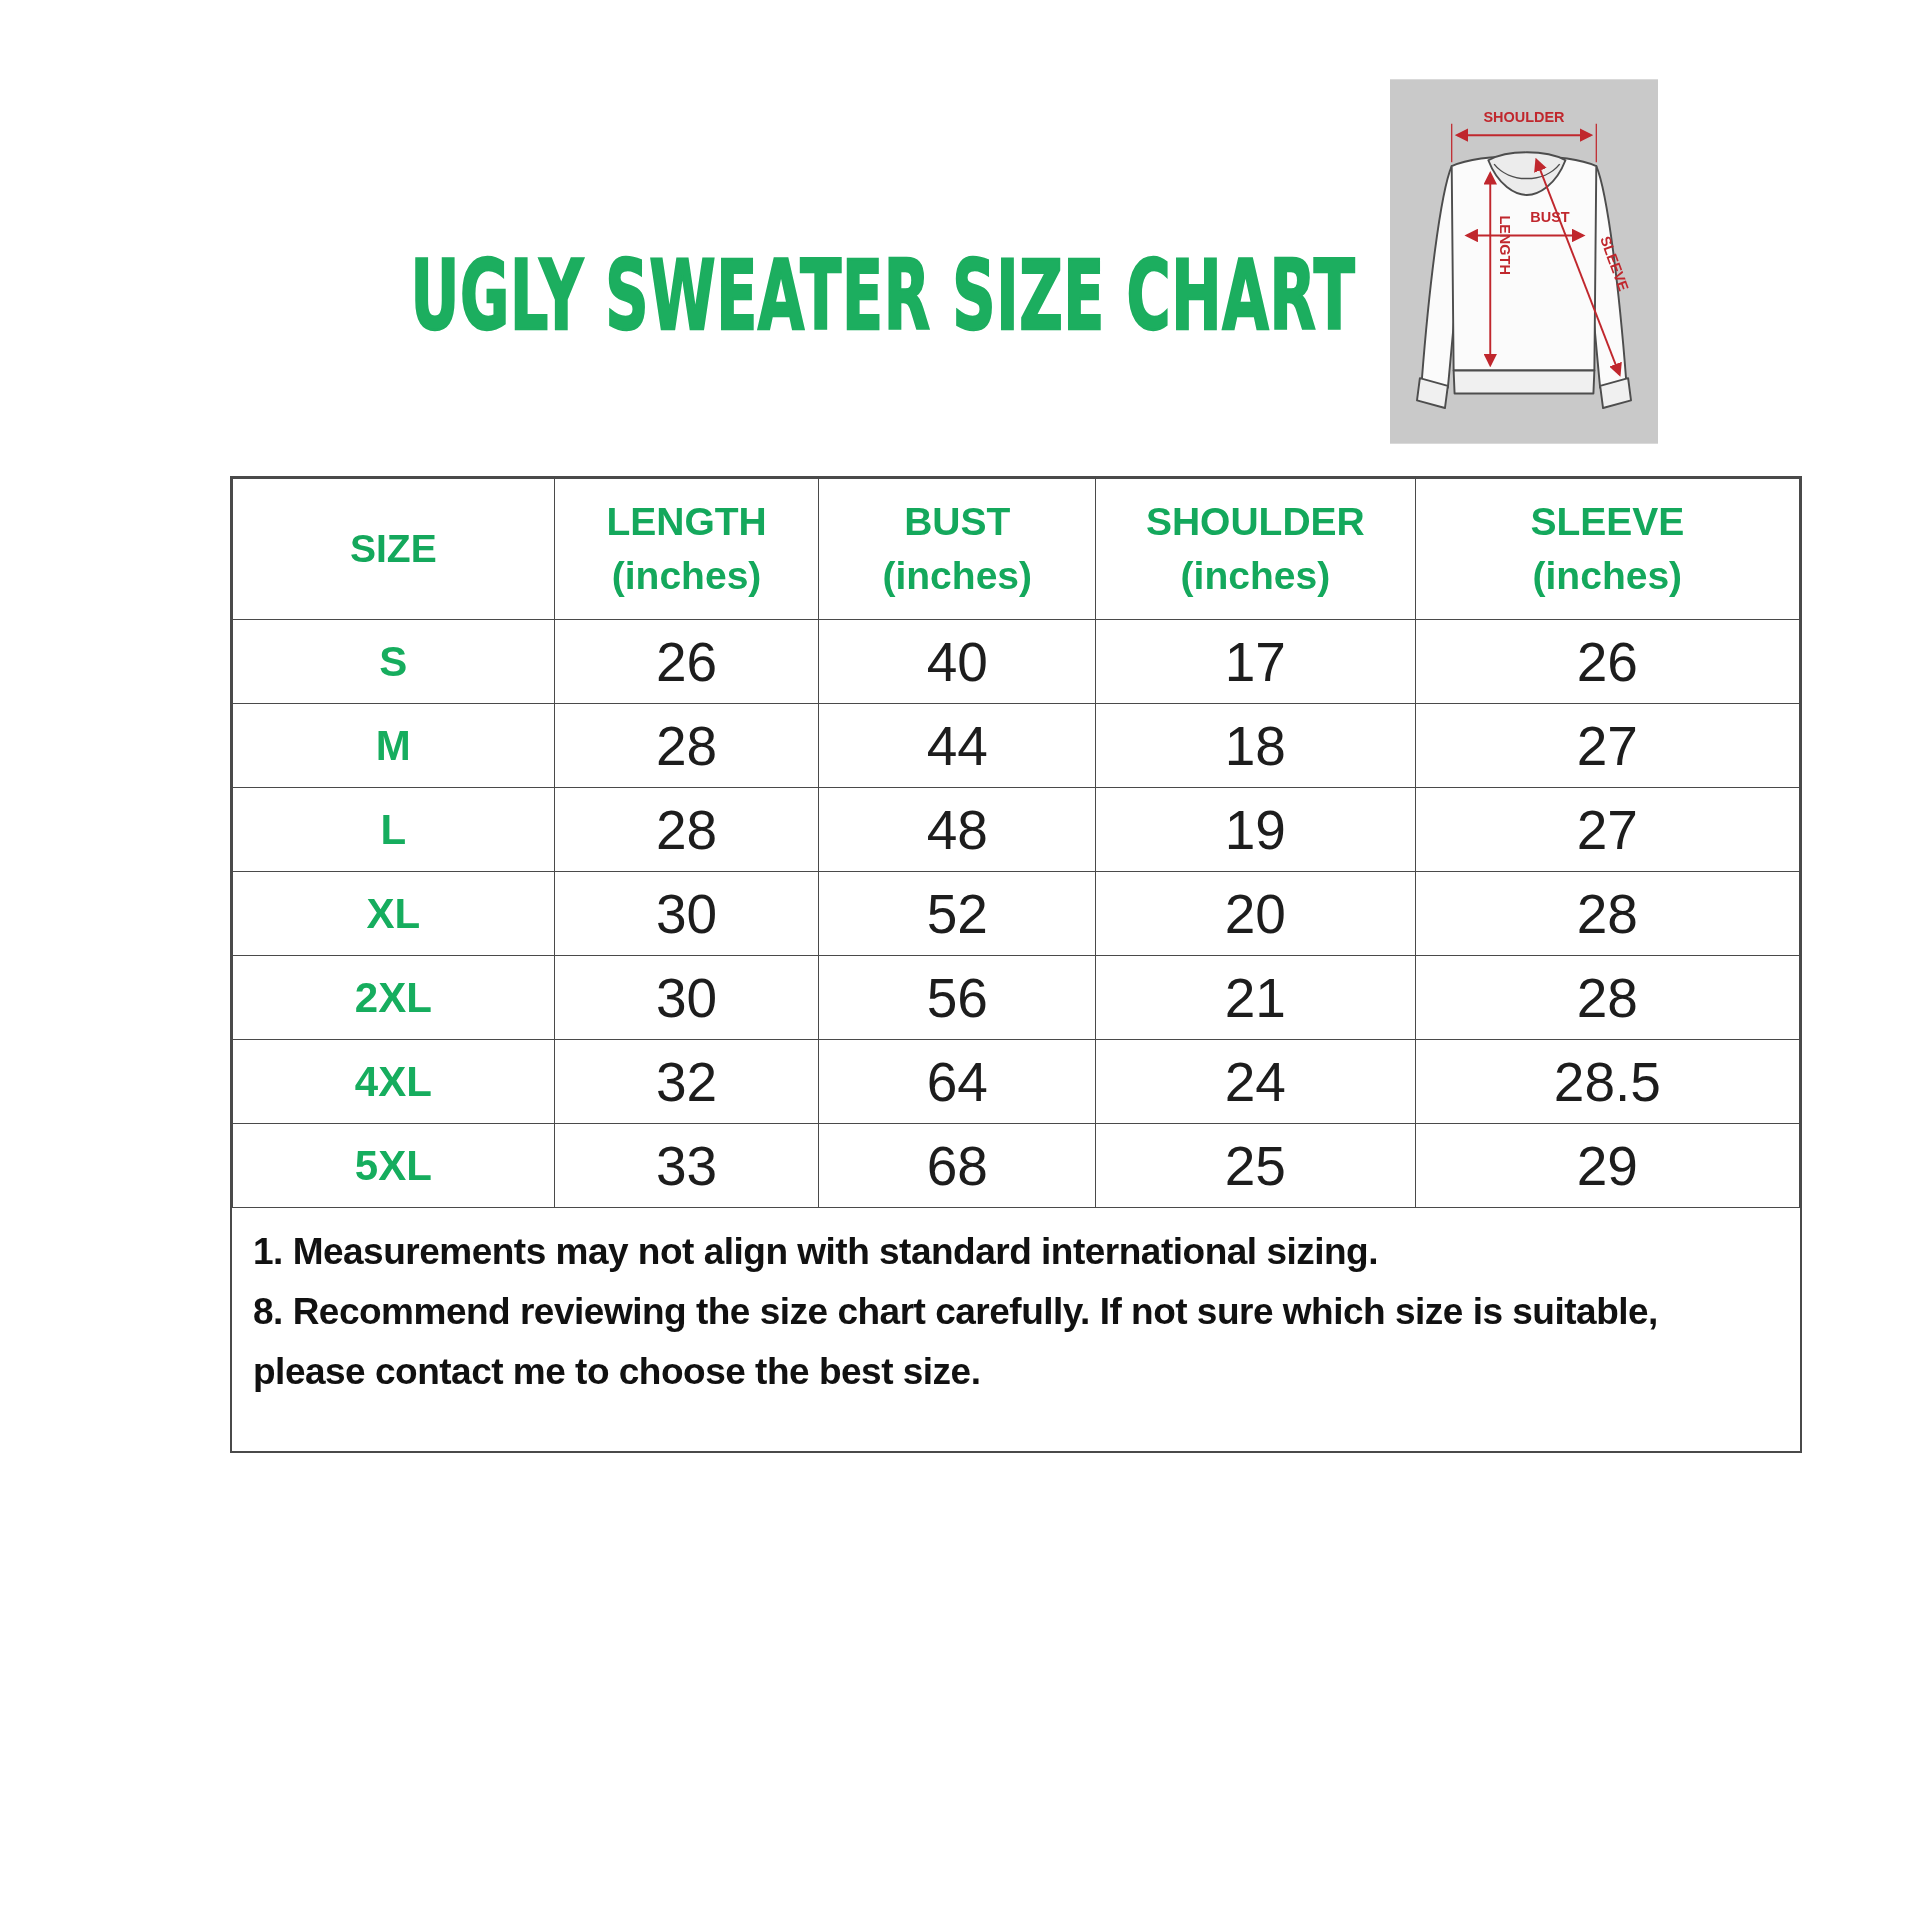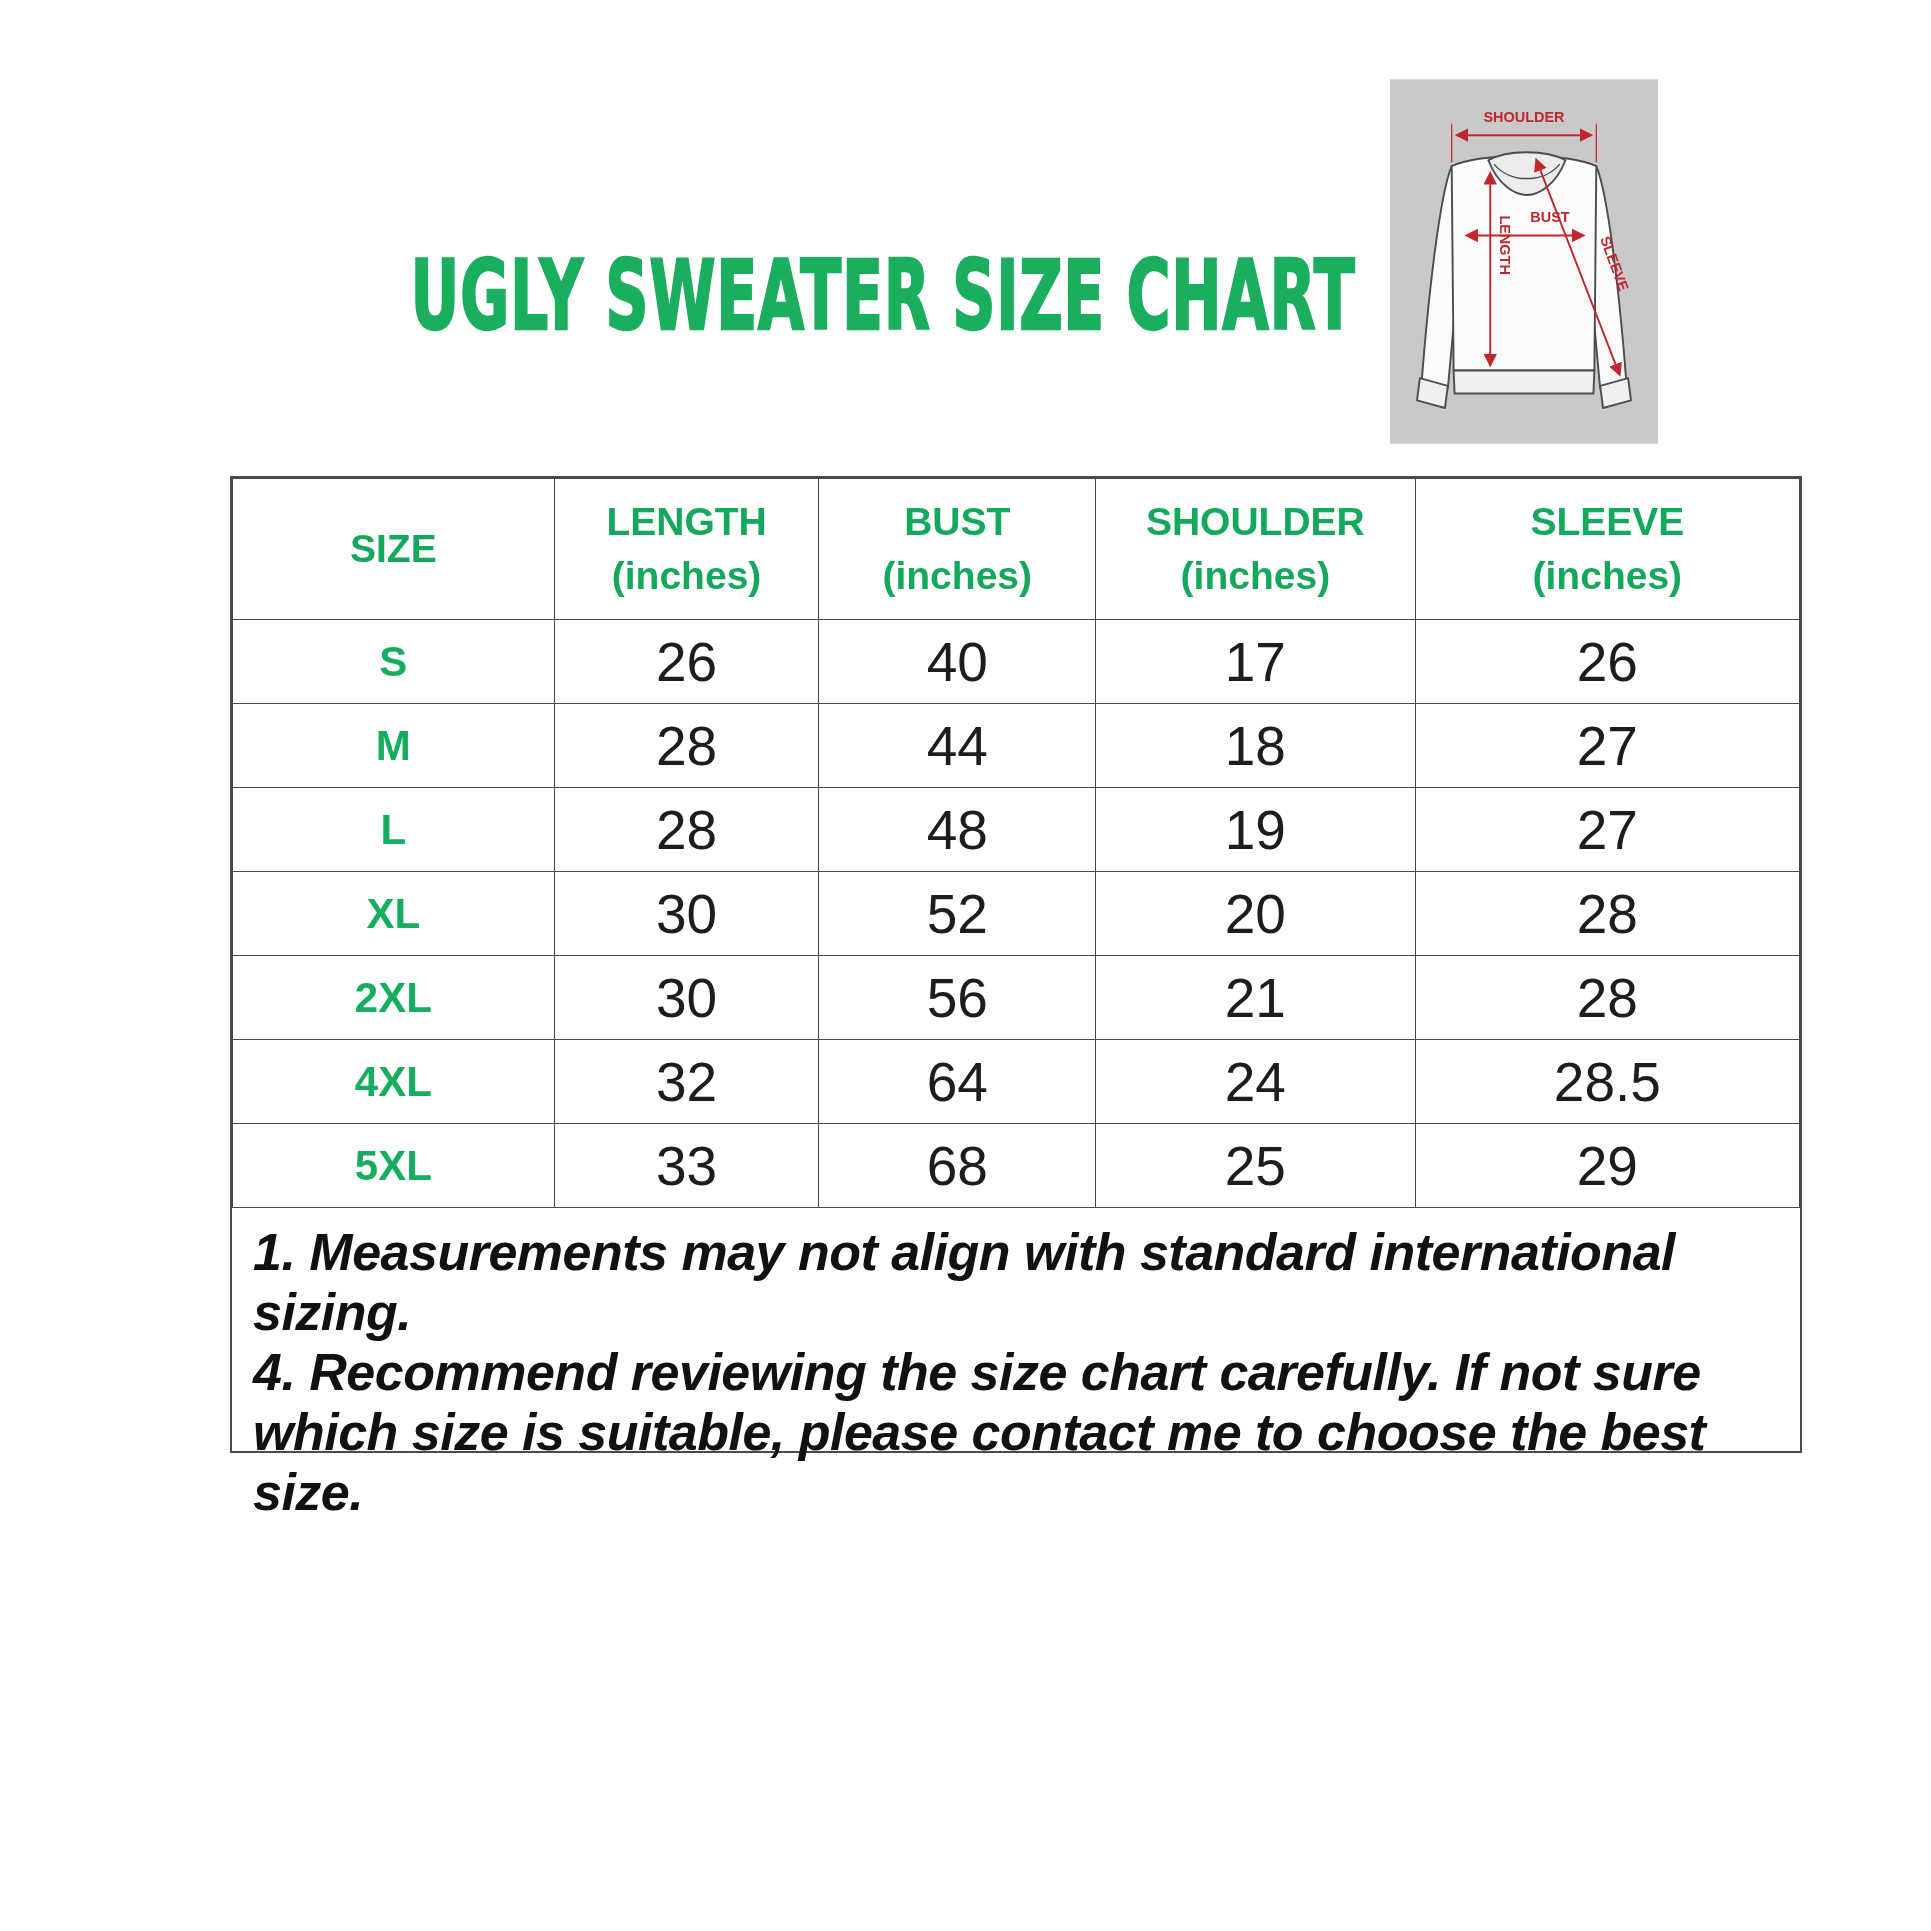--- a/index.html
+++ b/index.html
@@ -41,23 +41,22 @@
   table.size-table thead th{height:141px;}
   table.size-table tbody td{height:84px;}
   .th-green{color:#14a85c;font-weight:bold;font-size:39px;line-height:54px;}
   .size-cell{color:#16ad5e;font-weight:bold;font-size:42px;}
   .num-cell{font-size:55px;font-weight:normal;color:#1d1d1d;letter-spacing:0;}
   
   .notes{
     border-top:none;
     padding:13.5px 21px 9.7px 21px;
     height:243px;box-sizing:border-box;
-    font-size:52px;font-weight:bold;color:#111111;line-height:60px;
+    font-size:37px;font-weight:bold;color:#111111;line-height:60px;
     letter-spacing:-0.5px;
-    font-style:italic;
   }
   .notes p{margin:0;}
 </style>
 </head>
 <body>
 
 <div class="canvas">
 
   <div class="title-wrap">
     <span class="title">UGLY SWEATER SIZE CHART</span>
@@ -184,18 +183,18 @@
           <td class="size-cell">5XL</td>
           <td class="num-cell">33</td>
           <td class="num-cell">68</td>
           <td class="num-cell">25</td>
           <td class="num-cell">29</td>
         </tr>
       </tbody>
     </table>
     <div class="notes">
       <p>1. Measurements may not align with standard international sizing.</p>
-      <p>4. Recommend reviewing the size chart carefully. If not sure which size is suitable, please contact me to choose the best size.</p>
+      <p>8. Recommend reviewing the size chart carefully. If not sure which size is suitable, please contact me to choose the best size.</p>
     </div>
   </div>
 
 </div>
 
 
 </body></html>

